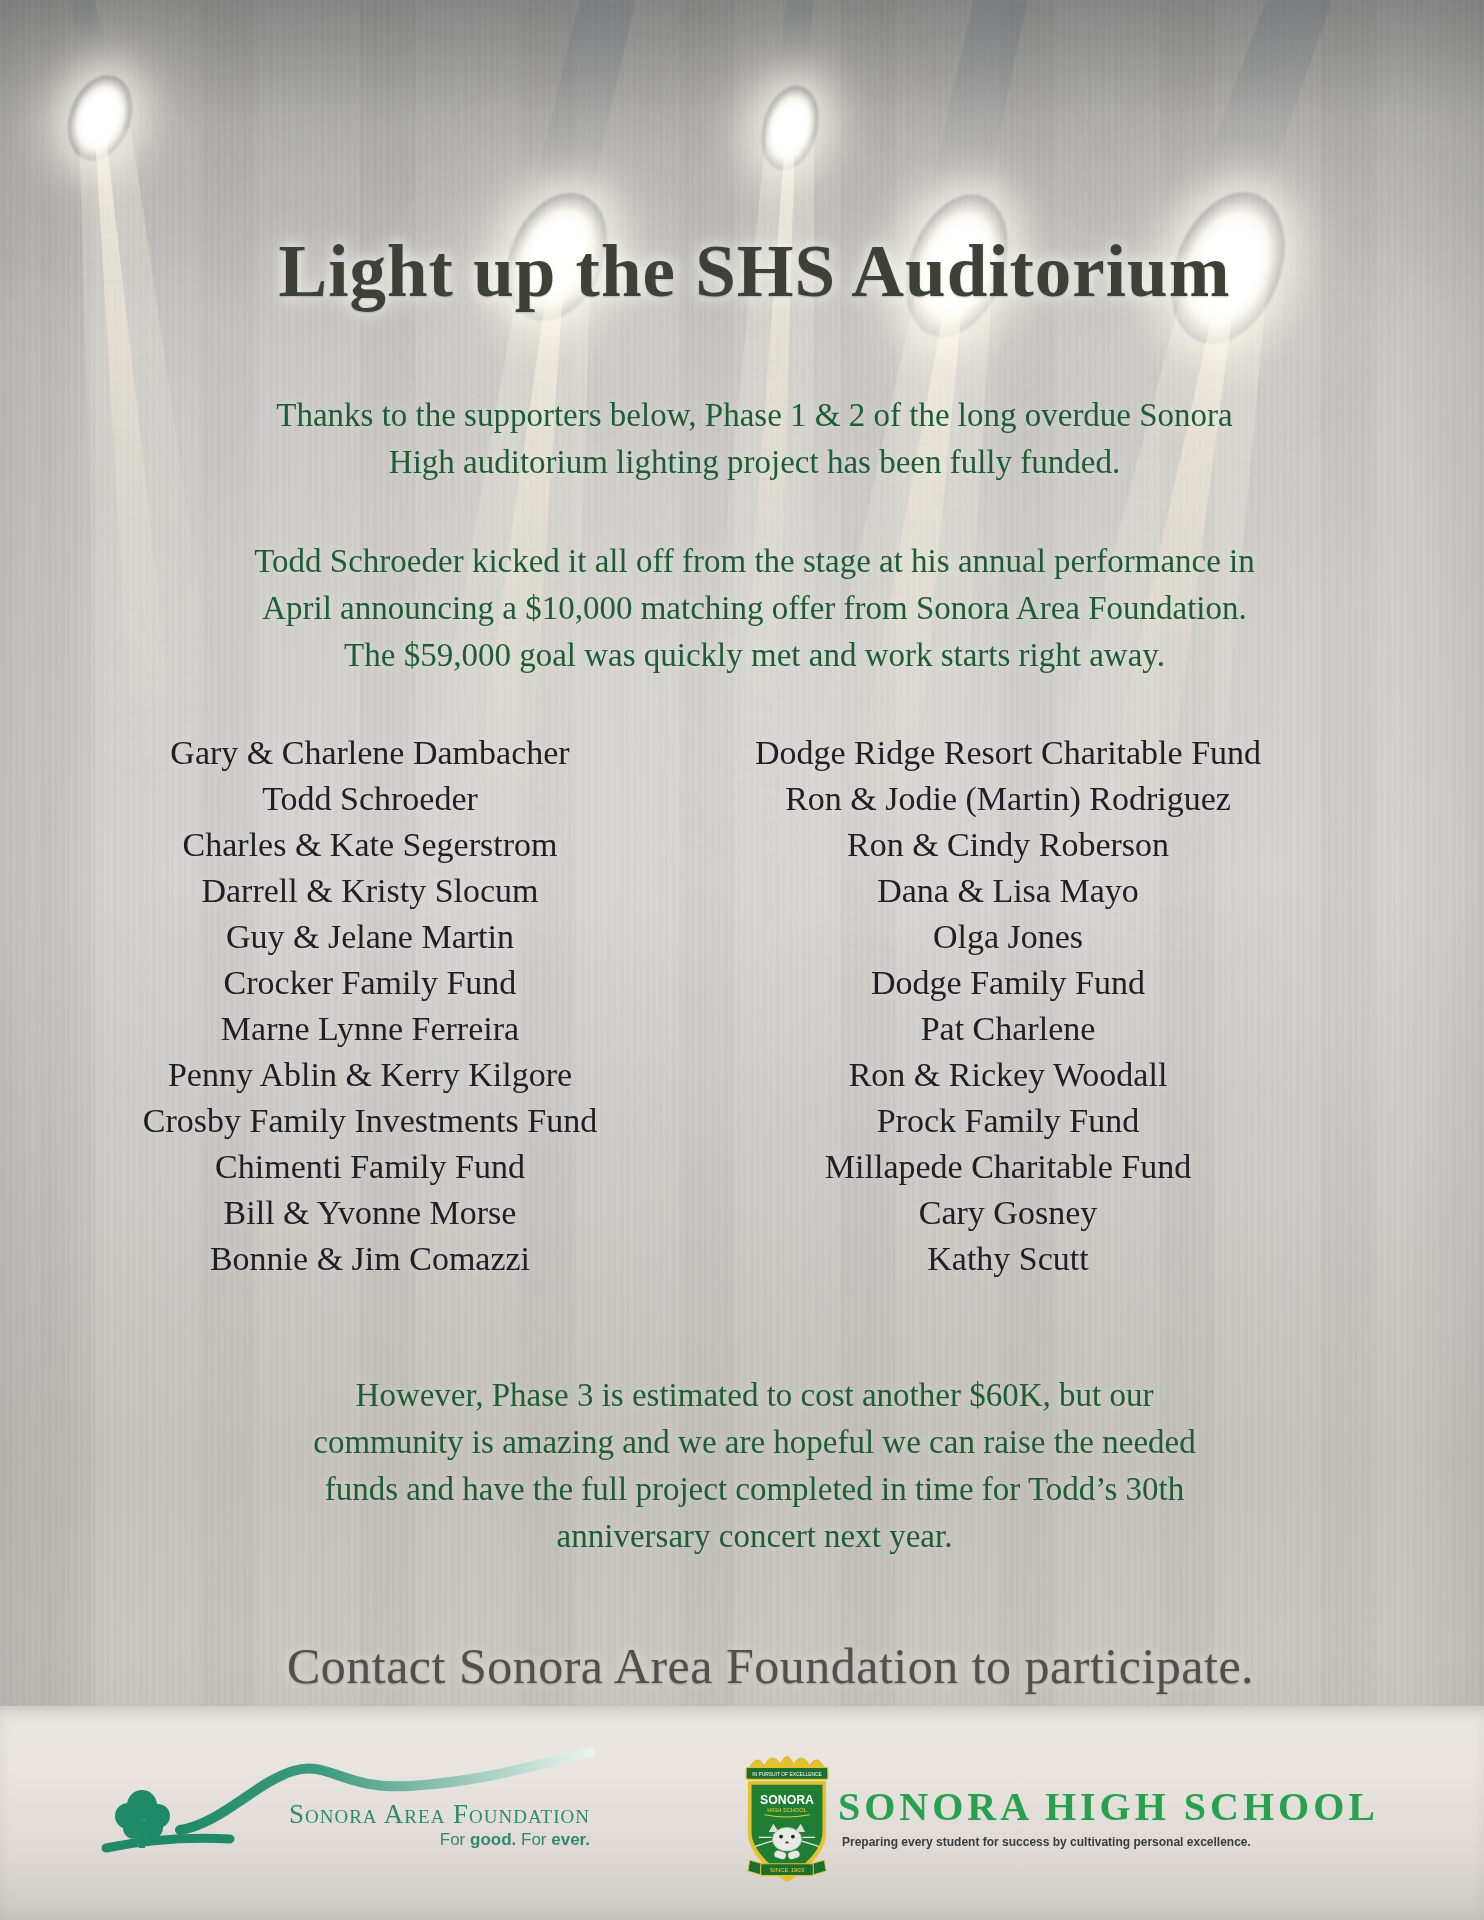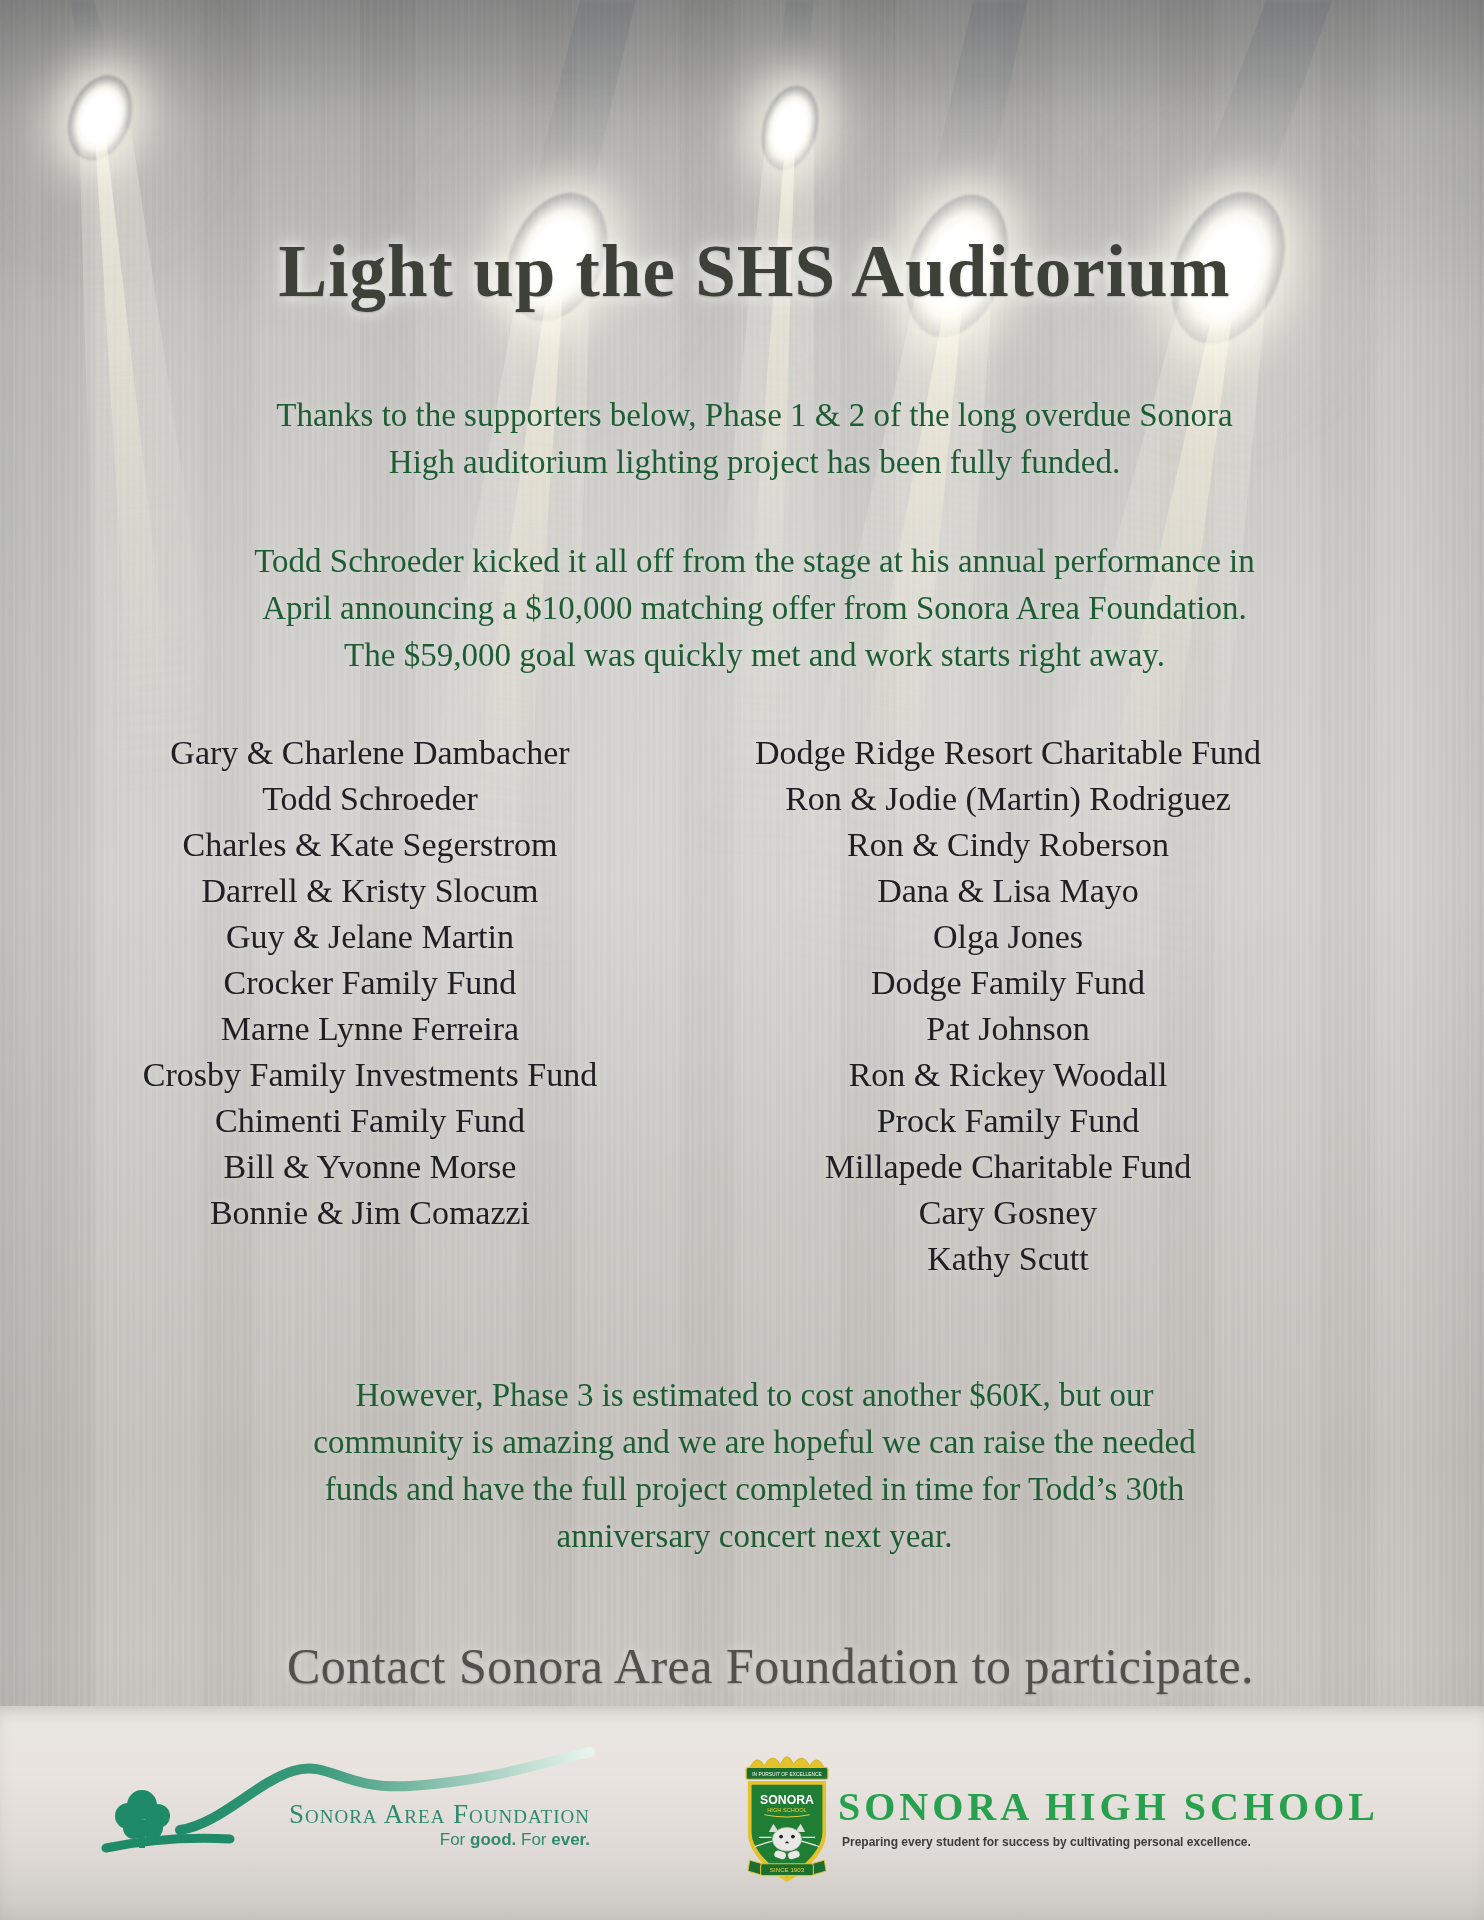--- a/index.html
+++ b/index.html
@@ -143,34 +143,35 @@
       </div>
 
     <div class="donor-col donors-left">
         <div class="dline">Gary &amp; Charlene Dambacher</div>
         <div class="dline">Todd Schroeder</div>
         <div class="dline">Charles &amp; Kate Segerstrom</div>
         <div class="dline">Darrell &amp; Kristy Slocum</div>
         <div class="dline">Guy &amp; Jelane Martin</div>
         <div class="dline">Crocker Family Fund</div>
         <div class="dline">Marne Lynne Ferreira</div>
+        <div class="dline">Penny Ablin &amp; Kerry Kilgore</div>
         <div class="dline">Crosby Family Investments Fund</div>
         <div class="dline">Chimenti Family Fund</div>
         <div class="dline">Bill &amp; Yvonne Morse</div>
         <div class="dline">Bonnie &amp; Jim Comazzi</div>
       </div>
 
     <div class="donor-col donors-right">
         <div class="dline">Dodge Ridge Resort Charitable Fund</div>
         <div class="dline">Ron &amp; Jodie (Martin) Rodriguez</div>
         <div class="dline">Ron &amp; Cindy Roberson</div>
         <div class="dline">Dana &amp; Lisa Mayo</div>
         <div class="dline">Olga Jones</div>
         <div class="dline">Dodge Family Fund</div>
-        <div class="dline">Pat Johnson</div>
+        <div class="dline">Pat Charlene</div>
         <div class="dline">Ron &amp; Rickey Woodall</div>
         <div class="dline">Prock Family Fund</div>
         <div class="dline">Millapede Charitable Fund</div>
         <div class="dline">Cary Gosney</div>
         <div class="dline">Kathy Scutt</div>
       </div>
 
     <div class="para phase3">
         <div class="pline">However, Phase 3 is estimated to cost another $60K, but our</div>
         <div class="pline">community is amazing and we are hopeful we can raise the needed</div>

